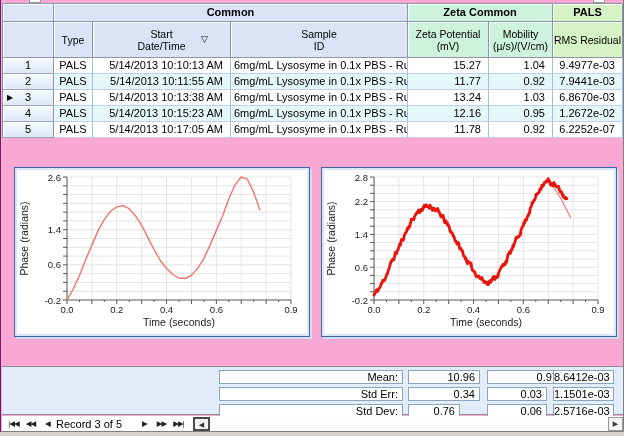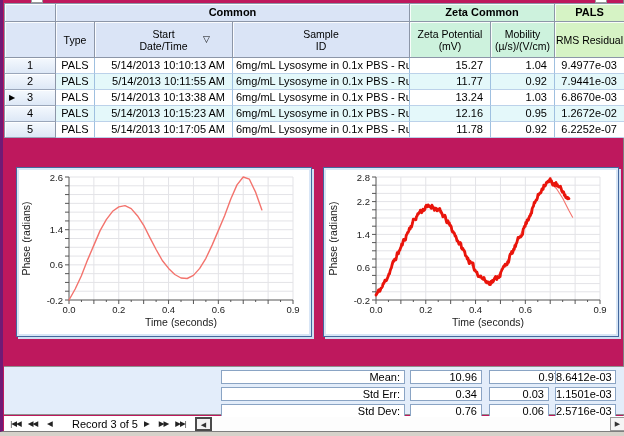--- a/index.html
+++ b/index.html
@@ -2,22 +2,22 @@
 <html><head>
 <meta charset="utf-8">
 <style>
   html,body{margin:0;padding:0;background:#c8c4bc;}
   *{box-sizing:border-box;}
   .stage{
     position:relative;width:624px;height:436px;background:#ffffff;
     font-family:"Liberation Sans",sans-serif;color:#000;overflow:hidden;
   }
   .window{
-    position:absolute;left:0;top:0;width:624px;height:432px;background:#be185d;
-    border-left:3px solid #701a75;border-right:1px solid #7f7f7f;border-bottom:1px solid #7f7f7f;
+    position:absolute;left:0;top:0;width:624px;height:432px;background:#f9a8d4;
+    border-left:1px solid #701a75;border-right:1px solid #7f7f7f;border-bottom:1px solid #7f7f7f;
   }
   .bottom-strip{position:absolute;left:0;top:432px;width:624px;height:4px;background:#d6d2ca;}
   .notch{position:absolute;top:0;height:3px;width:12px;background:#fff;border:1px solid #9a9a9a;border-top:none;}
   .notch-left{left:28px;} .notch-right{left:592px;}
 
   
   .grid{
     position:absolute;left:1px;top:3px;width:620px;
     display:grid;grid-template-columns:51px 39px 138px 177px 81px 64px 70px;
     border-top:1px solid #8c96a8;border-left:1px solid #8c96a8;
@@ -74,21 +74,21 @@
 
   
   .navbar{
     position:absolute;left:1px;top:416px;width:621px;height:15px;background:#fff;
     display:flex;align-items:center;padding-left:3px;
   }
   .navbtn{
     width:17px;height:14px;text-align:center;font-size:7.5px;line-height:14px;color:#222;
     letter-spacing:-1px;cursor:default;flex:0 0 auto;
   }
-  .navlabel{width:80px;text-align:right;font-size:11px;line-height:14px;flex:0 0 auto;}
+  .navlabel{width:80px;text-align:left;font-size:11px;line-height:14px;flex:0 0 auto;}
   .scrollbtn{
     height:14px;text-align:center;font-size:7px;line-height:11px;color:#333;flex:0 0 auto;
   }
   .scrollbtn.left{width:17px;margin-left:6px;border:2px solid #4a4a4a;background:#f2f2f2;}
   .scrollbtn.right{width:15px;border:1px solid #9a9a9a;background:#f5f5f5;line-height:12px;}
   .scrolltrack{flex:1 1 auto;height:14px;background:#fdfdfd;}
 </style>
 </head>
 <body>
 
@@ -320,21 +320,21 @@
     <div class="summary" id="summary-strip">
         <div class="sumbox" style="left: 217px; top: 3px; width: 184px;">Mean:</div>
         <div class="sumbox" style="left: 406px; top: 3px; width: 72px;">10.96</div>
         <div class="sumbox" style="left: 485px; top: 3px; width: 76px;">0.97</div>
         <div class="sumbox" style="left: 551px; top: 3px; width: 61px;">8.6412e-03</div>
         <div class="sumbox" style="left: 217px; top: 20px; width: 184px;">Std Err:</div>
         <div class="sumbox" style="left: 406px; top: 20px; width: 72px;">0.34</div>
         <div class="sumbox" style="left: 485px; top: 20px; width: 60px;">0.03</div>
         <div class="sumbox" style="left: 551px; top: 20px; width: 61px;">1.1501e-03</div>
         <div class="sumbox" style="left: 217px; top: 37px; width: 184px;">Std Dev:</div>
-        <div class="sumbox" style="left: 406px; top: 37px; width: 72px;">0.76</div>
+        <div class="sumbox" style="left: 406px; top: 37px; width: 52px;">0.76</div>
         <div class="sumbox" style="left: 485px; top: 37px; width: 60px;">0.06</div>
         <div class="sumbox" style="left: 551px; top: 37px; width: 61px;">2.5716e-03</div>
       </div>
 
     <div class="navbar">
       <span class="navbtn">|◀◀</span>
       <span class="navbtn">◀◀</span>
       <span class="navbtn">◀</span>
       <span class="navlabel">Record 3 of 5</span>
       <span class="navbtn">▶</span>

